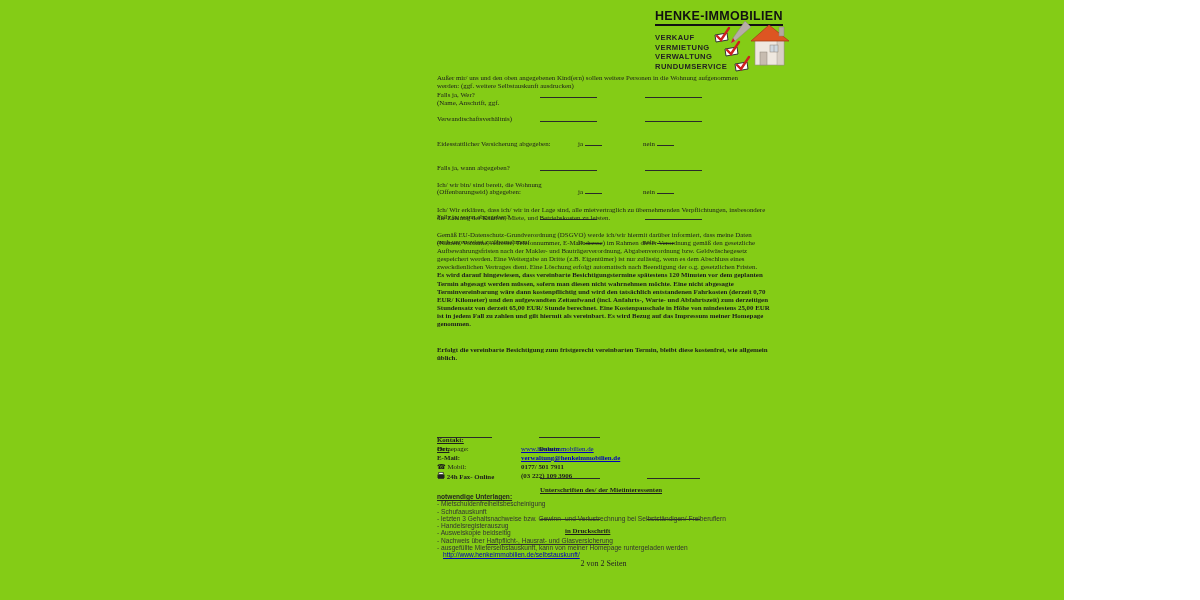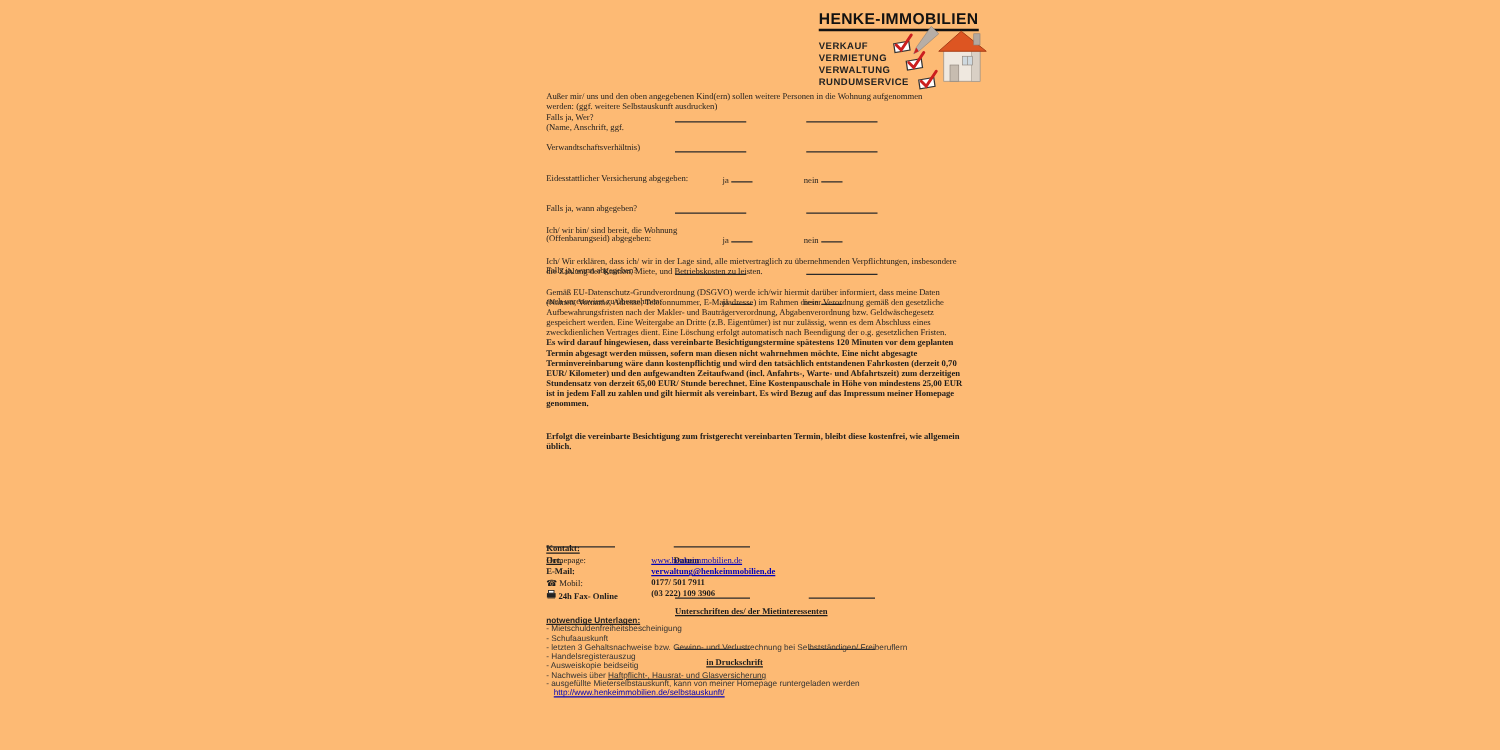--- a/index.html
+++ b/index.html
@@ -1,18 +1,18 @@
 <!DOCTYPE html>
 <html><head>
 <meta charset="utf-8">
 <style>
   * { margin:0; padding:0; box-sizing:border-box; }
   html,body { width:1200px; height:600px; background:#fff; }
   body { font-family:"Liberation Serif", serif; color:#1c1c1c; position:relative; overflow:hidden; }
-  .page { position:relative; width:1200px; height:600px; background:#fdba74;padding-left:24px; }
+  .page { position:relative; width:1064px; height:600px; background:#84cc16;padding-left:24px; }
 
   
   .logo { position:absolute; left:655px; top:6px; width:150px; height:66px; font-family:"Liberation Sans", sans-serif; }
   .logo-title { font-size:12.5px; font-weight:bold; letter-spacing:.3px; color:#111;
                 display:inline-block; border-bottom:2px solid #111; padding-bottom:1px; }
   .logo-services { margin-top:7px; font-size:7.6px; font-weight:bold; line-height:9.6px; letter-spacing:.4px; color:#222; }
   .logo-art { position:absolute; left:56px; top:15px; }
 
   
   .doc { position:absolute; left:437px; top:74px; width:333px; font-size:6.9px; line-height:8.1px; }
@@ -192,14 +192,15 @@
       <div>- letzten 3 Gehaltsnachweise bzw. Gewinn- und Verlustrechnung bei Selbstständigen/ Freiberuflern</div>
       <div>- Handelsregisterauszug</div>
       <div>- Ausweiskopie beidseitig</div>
       <div><span>- Nachweis über </span><span class="u">Haftpflicht-, Hausrat- und Glasversicherung</span></div>
       <div>- ausgefüllte Mieterselbstauskunft, kann von meiner Homepage runtergeladen werden</div>
       <div style="padding-left:6px" class="link">http://www.henkeimmobilien.de/selbstauskunft/</div>
     </div>
 
   </div>
 
+  <div class="page-num">2 von 2 Seiten</div>
 
 </div>
 
 </body></html>

